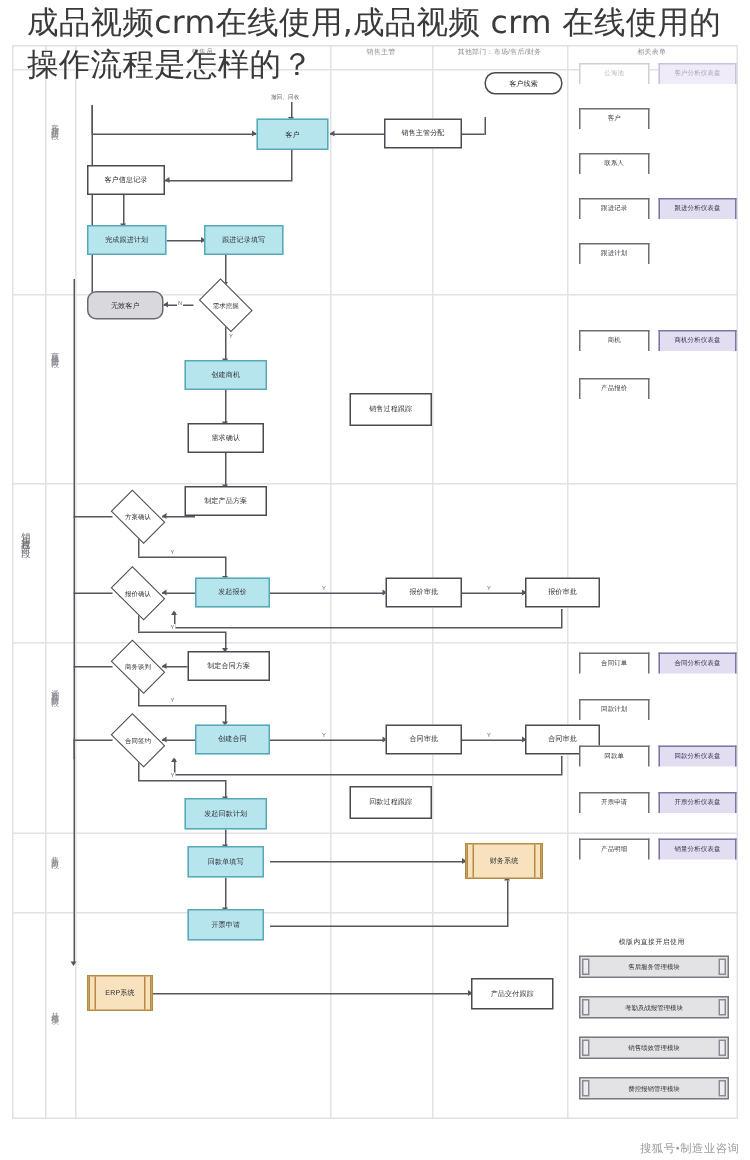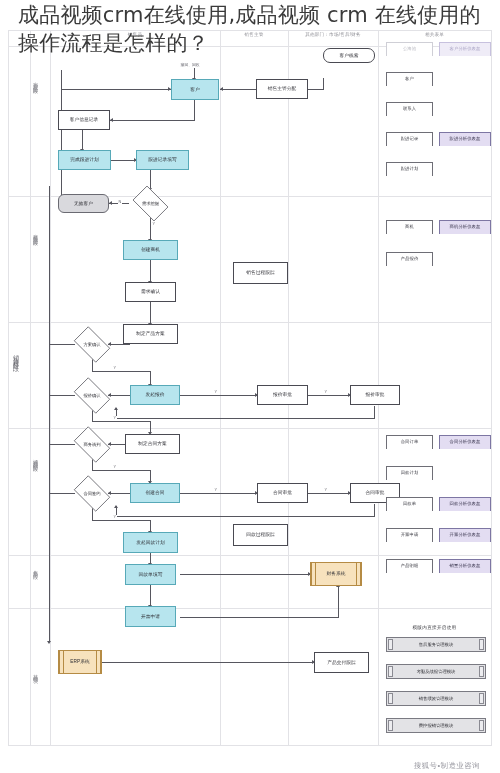--- a/index.html
+++ b/index.html
@@ -69,21 +69,21 @@
        border:.7px solid #8a8a92;background:#ededf0;}
   .mod:before{left:1.2px;}
   .mod:after{right:1.2px;}
   .modhdr{position:absolute;font-size:4.6px;color:#303036;text-align:center;
        width:100%;white-space:nowrap;letter-spacing:.3px;}
 
   
   .title{position:absolute;left:18px;top:2px;width:464px;font-size:21px;
          color:#3a3a3a;line-height:1.32;letter-spacing:.2px;
          font-family:"DejaVu Sans","Liberation Sans",sans-serif;}
-  .wm{position:absolute;right:20px;bottom:2px;font-size:7.5px;color:#9a9aa2;
+  .wm{position:absolute;right:7px;bottom:2px;font-size:7.5px;color:#9a9aa2;
       letter-spacing:.4px;white-space:nowrap;}
 </style>
 </head>
 <body>
 
 <div id="stage">
 
   <div class="frame">
 
     <div class="lane-v" style="left:0;"></div>

